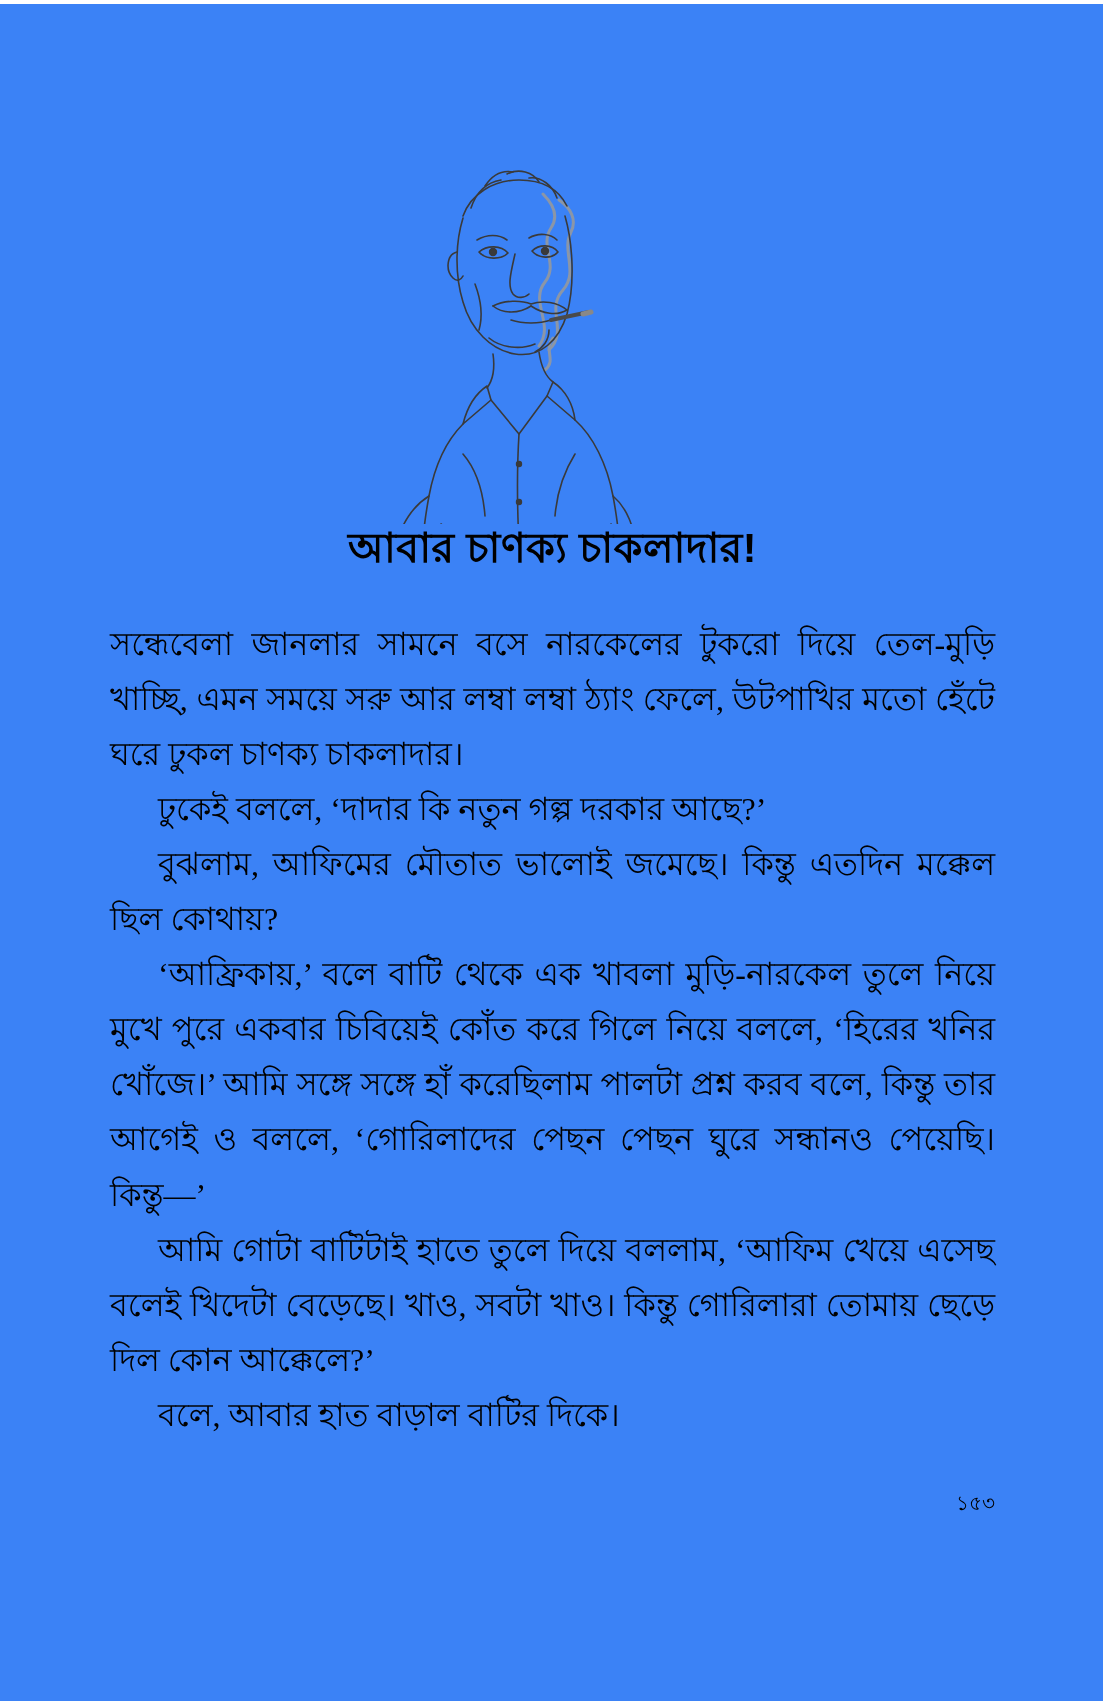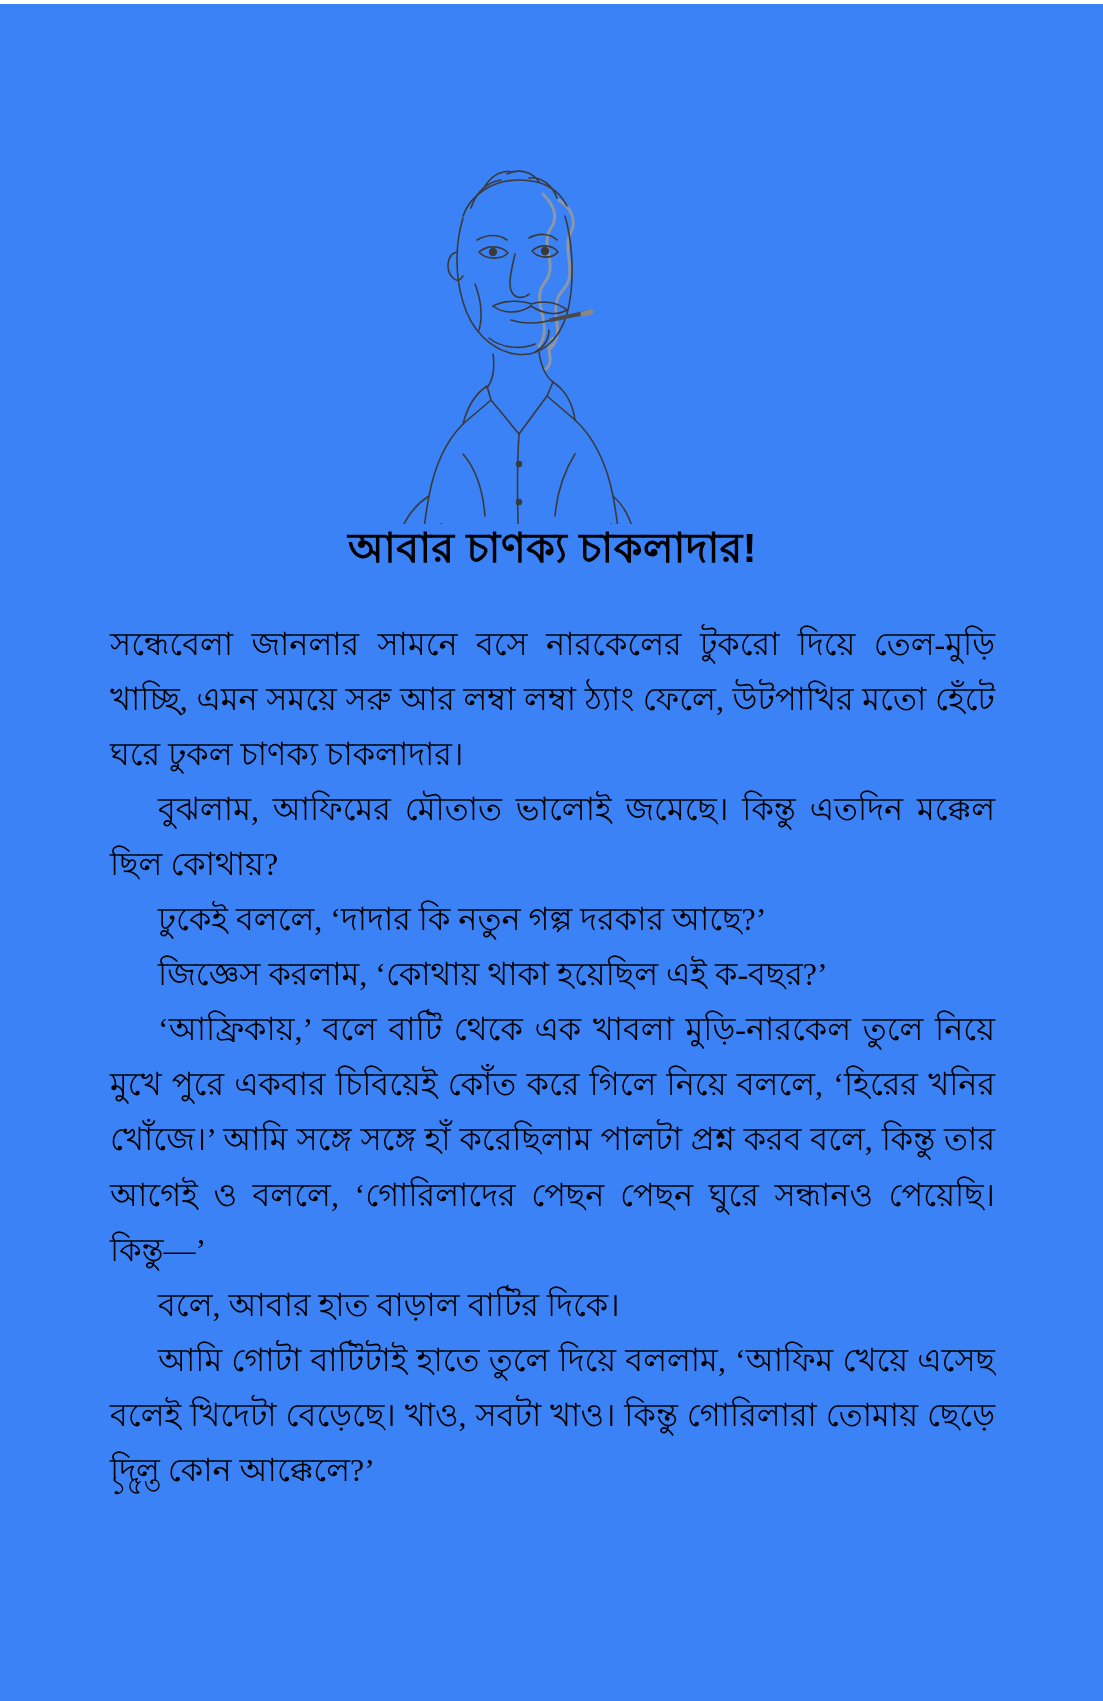--- a/index.html
+++ b/index.html
@@ -63,23 +63,23 @@
   }
   .body-text p.indent {
     text-indent: 48px;
   }
 
   
   .page-number {
     position: absolute;
     left: 0;
     right: 0;
-    bottom: 196px;
-    text-align: left;
-    font-size: 26px;
+    bottom: 184px;
+    text-align: right;
+    font-size: 20px;
     font-family: "Liberation Serif", "DejaVu Serif", serif;
   }
 </style>
 </head>
 <body>
 
 <div class="page">
   <div class="content">
 
     <div class="illustration">
@@ -160,23 +160,22 @@
           <path d="M150 420 C 158 436, 162 450, 162 462"></path>
           <path d="M204 420 C 200 436, 198 450, 198 462"></path>
         </g>
       </svg>
     </div>
 
     <h1 class="title">আবার চাণক্য চাকলাদার!</h1>
 
     <div class="body-text">
       <p>সন্ধেবেলা জানলার সামনে বসে নারকেলের টুকরো দিয়ে তেল-মুড়ি খাচ্ছি, এমন সময়ে সরু আর লম্বা লম্বা ঠ্যাং ফেলে, উটপাখির মতো হেঁটে ঘরে ঢুকল চাণক্য চাকলাদার।</p>
+      <p class="indent">ঢুকেই বললে, ‘দাদার কি নতুন গল্প দরকার আছে?’</p>
       <p class="indent">বুঝলাম, আফিমের মৌতাত ভালোই জমেছে। কিন্তু এতদিন মক্কেল ছিল কোথায়?</p>
-      <p class="indent">ঢুকেই বললে, ‘দাদার কি নতুন গল্প দরকার আছে?’</p>
-      <p class="indent">জিজ্ঞেস করলাম, ‘কোথায় থাকা হয়েছিল এই ক-বছর?’</p>
       <p class="indent">‘আফ্রিকায়,’ বলে বাটি থেকে এক খাবলা মুড়ি-নারকেল তুলে নিয়ে মুখে পুরে একবার চিবিয়েই কোঁত করে গিলে নিয়ে বললে, ‘হিরের খনির খোঁজে।’ আমি সঙ্গে সঙ্গে হাঁ করেছিলাম পালটা প্রশ্ন করব বলে, কিন্তু তার আগেই ও বললে, ‘গোরিলাদের পেছন পেছন ঘুরে সন্ধানও পেয়েছি। কিন্তু—’</p>
+      <p class="indent">আমি গোটা বাটিটাই হাতে তুলে দিয়ে বললাম, ‘আফিম খেয়ে এসেছ বলেই খিদেটা বেড়েছে। খাও, সবটা খাও। কিন্তু গোরিলারা তোমায় ছেড়ে দিল কোন আক্কেলে?’</p>
       <p class="indent">বলে, আবার হাত বাড়াল বাটির দিকে।</p>
-      <p class="indent">আমি গোটা বাটিটাই হাতে তুলে দিয়ে বললাম, ‘আফিম খেয়ে এসেছ বলেই খিদেটা বেড়েছে। খাও, সবটা খাও। কিন্তু গোরিলারা তোমায় ছেড়ে দিল কোন আক্কেলে?’</p>
     </div>
 
     <div class="page-number">১৫৩</div>
   </div>
 </div>
 
 </body></html>

